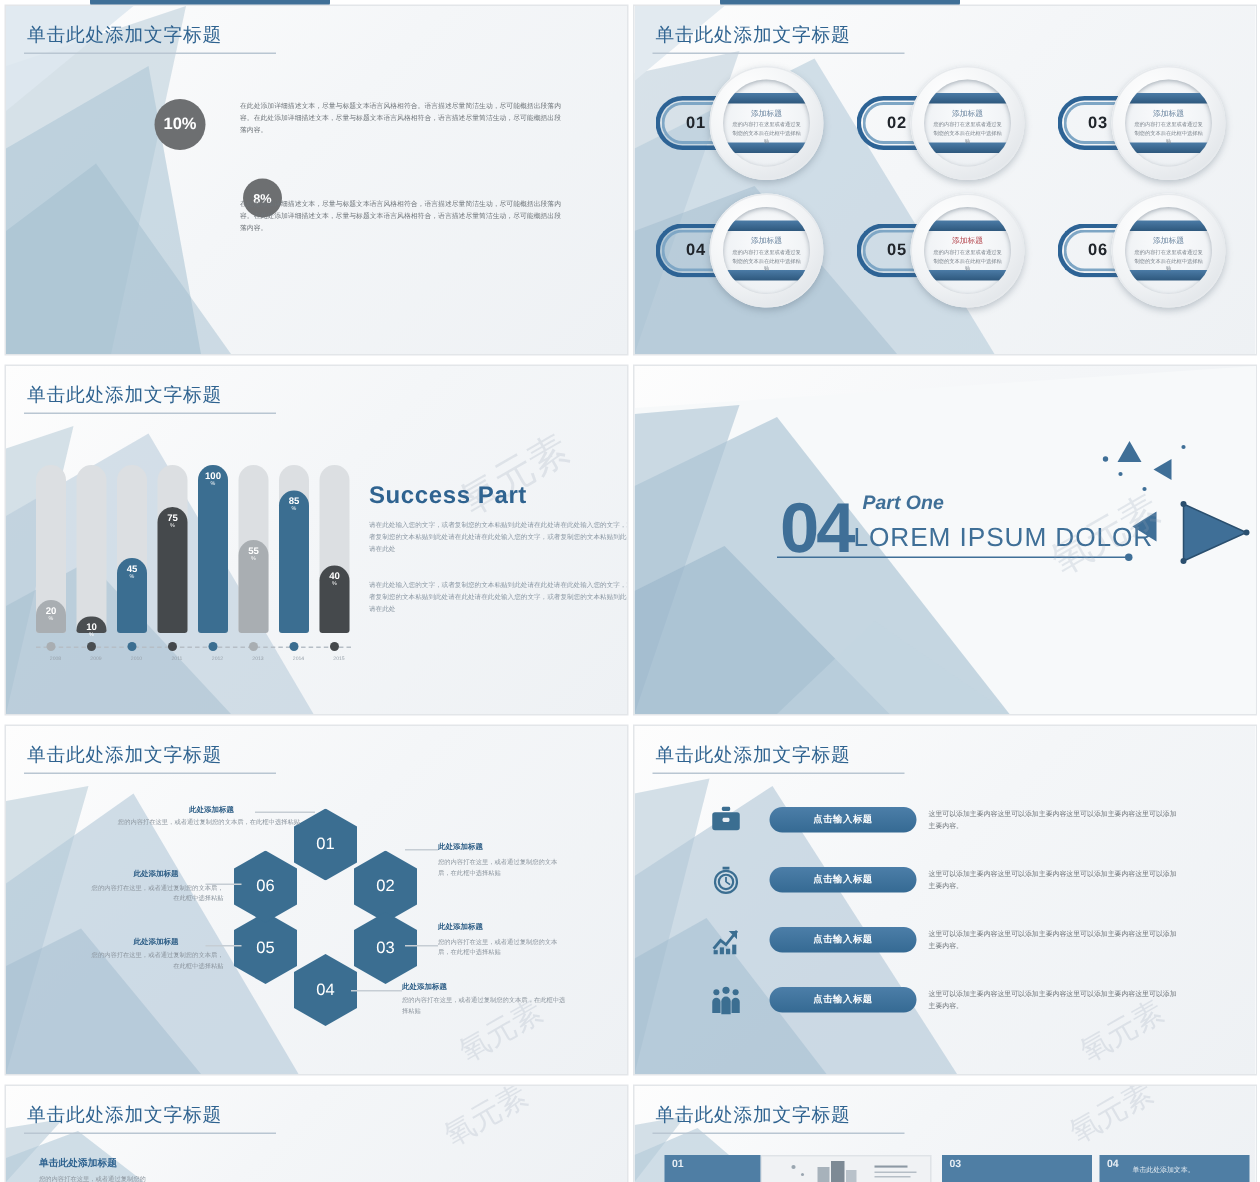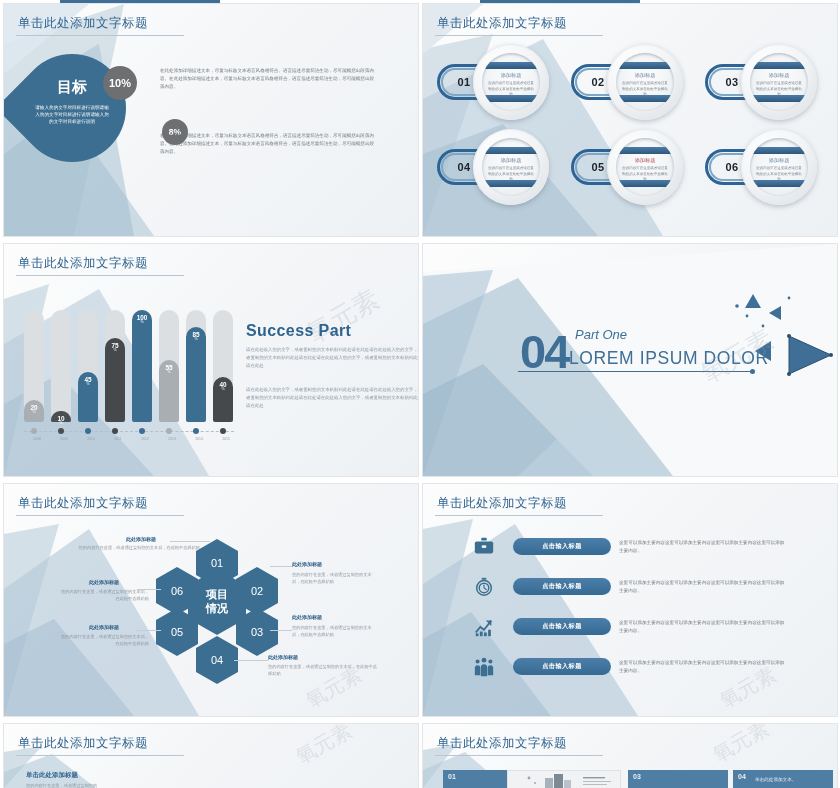--- a/index.html
+++ b/index.html
@@ -141,21 +141,21 @@
   .sw-h{ position:absolute; left:242px; top:78px; color:#2f6390;
          font-size:16px; font-weight:bold; letter-spacing:.4px; }
   .sw-p{ position:absolute; left:242px; width:176px; color:#8b98a4;
          font-size:4.4px; line-height:1.85; text-align:justify; }
   .sw-p1{ top:102px; } .sw-p2{ top:142px; }
 
   
   .big04{ position:absolute; left:97px; top:80px; font-size:47px; font-weight:bold;
           color:#3f6f97; letter-spacing:-2px; }
   .partone{ position:absolute; left:152px; top:83px; font-size:13px; color:#3f6f97;
-            font-style:italic; font-weight:normal; }
+            font-style:italic; font-weight:bold; }
   .lorem{ position:absolute; left:146px; top:104px; font-size:17.5px; color:#3f6f97;
           letter-spacing:.6px; }
   .uline{ position:absolute; left:95px; top:127px; width:234px; height:1.4px;
           background:#3f6f97; }
   .uline::after{ content:""; position:absolute; right:-3px; top:-2px; width:5px; height:5px;
           border-radius:50%; background:#3f6f97; }
 
   
   .hex{
     position:absolute; background:#3b6e91; color:#fff;
@@ -199,27 +199,20 @@
     <div class="bgwrap">
       <svg width="414" height="232" style="position:absolute;left:0;top:0">
         <polygon points="0,40 120,0 70,232 0,232" fill="#c9d8e2" opacity=".75"></polygon>
         <polygon points="0,95 95,40 130,232 0,232" fill="#aec6d6" opacity=".6"></polygon>
         <polygon points="0,150 60,105 150,232 0,232" fill="#9dbacd" opacity=".45"></polygon>
         <polygon points="0,0 85,0 0,70" fill="#dee8ef" opacity=".9"></polygon>
       </svg>
     </div>
     <div class="sl-title">单击此处添加文字标题</div>
 
-    <div class="heart heart-big">
-      <div class="hb"></div>
-      <div class="htxt">
-        <div class="h-label h-big-label">目标</div>
-        <div class="h-big-body">请输入您的文字对目标进行说明请输入您的文字对目标进行说明请输入您的文字对目标进行说明</div>
-      </div>
-    </div>
 
 
     <div class="pct pct75">10%</div>
     <div class="pct pct34">8%</div>
 
     <div class="para para-a">在此处添加详细描述文本，尽量与标题文本语言风格相符合。语言描述尽量简洁生动，尽可能概括出段落内容。在此处添加详细描述文本，尽量与标题文本语言风格相符合，语言描述尽量简洁生动，尽可能概括出段落内容。</div>
     <div class="para para-b">在此处添加详细描述文本，尽量与标题文本语言风格相符合，语言描述尽量简洁生动，尽可能概括出段落内容。在此处添加详细描述文本，尽量与标题文本语言风格相符合，语言描述尽量简洁生动，尽可能概括出段落内容。</div>
   </div>
 
   <div class="slide s2">
@@ -432,26 +425,20 @@
     <div class="bgwrap">
       <svg width="414" height="232" style="position:absolute;left:0;top:0">
         <polygon points="0,50 55,40 0,232" fill="#ccdae3" opacity=".85"></polygon>
         <polygon points="0,105 85,45 195,232 0,232" fill="#b2c8d8" opacity=".6"></polygon>
         <polygon points="0,160 50,135 130,232 0,232" fill="#9eb9cb" opacity=".45"></polygon>
       </svg>
     </div>
     <div class="sl-title">单击此处添加文字标题</div>
     <div class="wm" style="left:300px;top:190px;font-size:20px;">氧元素</div>
 
-    <div class="hex hex-ctr" style="left:184px;top:85px;">
-      <div>
-        <div>项目</div>
-        <div>情况</div>
-      </div>
-    </div>
 
     <div class="hex hex-sm" style="left:192px;top:55px;">01</div>
     <div class="hex hex-sm" style="left:232px;top:83px;">02</div>
     <div class="hex hex-sm" style="left:232px;top:124px;">03</div>
     <div class="hex hex-sm" style="left:192px;top:152px;">04</div>
     <div class="hex hex-sm" style="left:152px;top:124px;">05</div>
     <div class="hex hex-sm" style="left:152px;top:83px;">06</div>
 
     <div class="leadlbl" style="left:122px;top:52px;">此处添加标题</div>
     <div class="leadbody" style="left:68px;top:60px;width:128px;text-align:right;">您的内容打在这里，或者通过复制您的文本后，在此框中选择粘贴</div>

